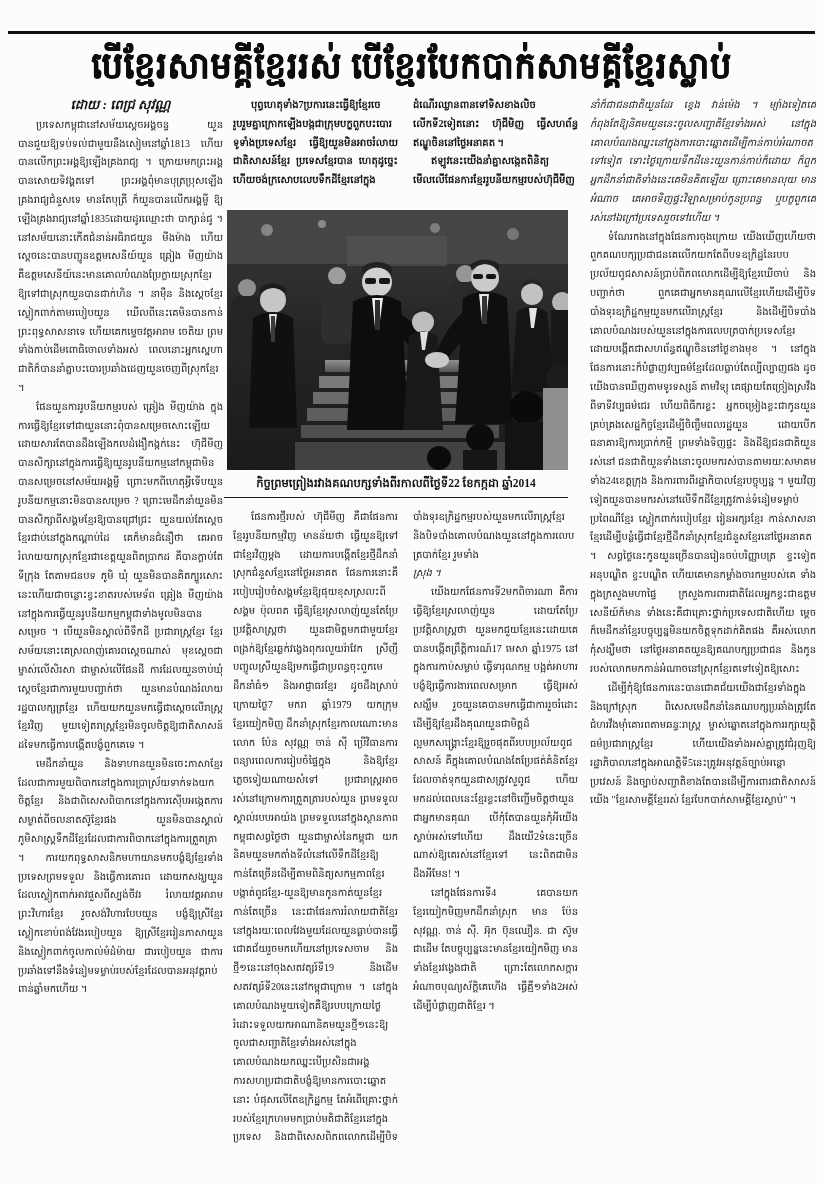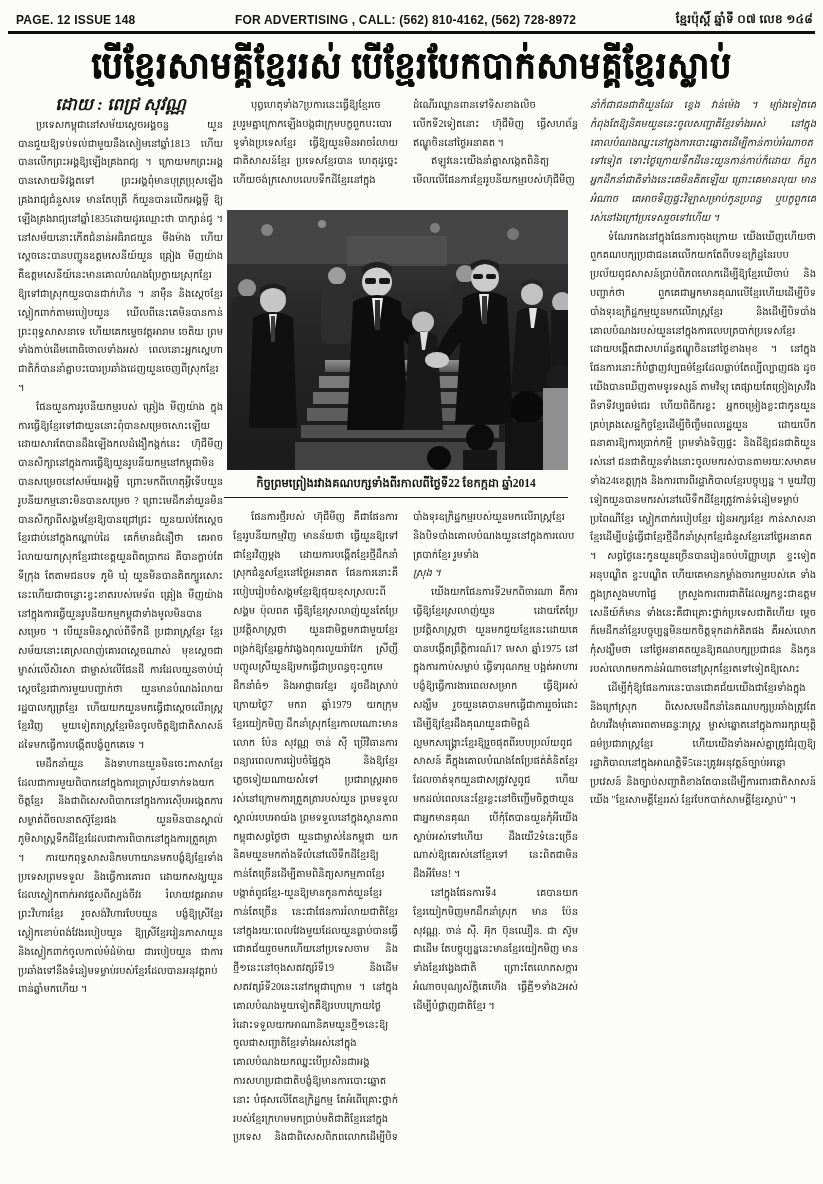--- a/index.html
+++ b/index.html
@@ -27,48 +27,43 @@
     transform:scaleY(1.12);transform-origin:center;
     white-space:nowrap;overflow:hidden;
   }
   
   .khm{font-size:10px;line-height:18.8px;text-align:justify;}
   .khm p{margin:0;text-indent:18px;}
   .khm p.noindent{text-indent:0;font-style:italic;}
   .colblock{position:absolute;overflow:hidden;}
   #col1{left:18px;top:96px;width:205px;height:1044px;}
   #midtop{left:233px;top:96px;width:345px;height:111px;
-    column-count:2;column-gap:15px;column-fill:auto;}
+    column-count:2;column-gap:15px;column-fill:auto;font-weight:bold;}
   #midbottom{left:233px;top:508px;width:345px;height:656px;
     column-count:2;column-gap:15px;column-fill:auto;}
   #colright{left:590px;top:96px;width:226px;height:1050px;}
   .byline{
     text-align:center;font-weight:bold;font-style:italic;
-    font-size:17px;text-indent:0 !important;margin-bottom:1px !important;
+    font-size:13px;text-indent:0 !important;margin-bottom:1px !important;
     white-space:nowrap;overflow:hidden;
   }
   
   .figure{position:absolute;left:224px;top:210px;width:344px;}
   .photo{width:341px;height:260px;margin-left:3px;display:block;background:#222;}
   .caption{
     margin-top:5px;text-align:center;font-weight:bold;font-size:11.5px;
     line-height:16px;white-space:nowrap;overflow:hidden;
   }
   .caption-rule{margin-top:6px;border:0;border-top:1.5px solid #1a1a1a;}
 </style>
 </head>
 <body>
 
 <div class="page">
 
-  <div class="masthead">
-    <span>PAGE. 12  ISSUE 148</span>
-    <span>FOR ADVERTISING ,  CALL: (562) 810-4162, (562) 728-8972</span>
-    <span>ខ្មែរប៉ុស្តិ៍ ឆ្នាំទី ០៧  លេខ ១៤៨</span>
-  </div>
   <div class="head-rule"></div>
 
   <div class="headline">បើខ្មែរសាមគ្គីខ្មែររស់ បើខ្មែរបែកបាក់សាមគ្គីខ្មែរស្លាប់</div>
 
   <div class="colblock khm" id="col1">
     <p class="byline">ដោយ : ពេជ្រ សុវណ្ណ</p>
     <p>ប្រទេសកម្ពុជានៅសម័យស្តេចអង្គចន្ទ យួនបានជួយឱ្យទប់ទល់ជាមួយនឹងសៀមនៅឆ្នាំ1813 ហើយបានលើកព្រះអង្គឱ្យឡើងគ្រងរាជ្យ ។ ក្រោយមកព្រះអង្គបានសោយទិវង្គតទៅ ព្រះអង្គពុំមានបុត្រប្រុសឡើងគ្រងរាជ្យជំនួសទេ មានតែបុត្រី ក៏យួនបានលើកអង្គម្ចី ឱ្យឡើងគ្រងរាជ្យនៅឆ្នាំ1835ដោយដូរឈ្មោះថា បាក្សាន់ជូ ។ នៅសម័យនោះកើតជំនាន់អធិរាជយួន មីងម៉ាង ហើយស្តេចនេះបានបញ្ជូនឧត្តមសេនីយ៍យួន ឆ្រៀង មីញយ៉ាង គឺឧត្តមសេនីយ៍នេះមានគោលបំណងប្រែក្លាយស្រុកខ្មែរឱ្យទៅជាស្រុកយួនបានជាក់ហិន ។ នាម៉ឺន និងស្តេចខ្មែរស្លៀកពាក់តាមរបៀបយួន ឃើលពីនេះគេមិនបានកាន់ព្រះពុទ្ធសាសនាទេ ហើយគេកម្ទេចវត្តអារាម ចេតិយ ព្រមទាំងកាប់ដើមពោធិចោលទាំងអស់ ពេលនោះអ្នកស្នេហាជាតិក៏បាននាំគ្នាបះបោរប្រឆាំងដេញយួនចេញពីស្រុកខ្មែរ ។</p>
     <p>ផែនយួនការរូបនីយកម្មរបស់ ឆ្រៀង មីញយ៉ាង ក្នុងការធ្វើឱ្យខ្មែរទៅជាយួននោះពុំបានសម្រេចសោះឡើយ ដោយសារតែបានដឹងឡើងកលដំងឿកង្កក់នេះ ហ៊ុជីមីញ បានសិក្សានៅក្នុងការធ្វើឱ្យយួនរូបនីយកម្មនៅកម្ពុជាមិនបានសម្រេចនៅសម័យអង្គម្ចី ព្រោះមកពីហេតុអ្វីទើបយួនរូបនីយកម្មនោះមិនបានសម្រេច ? ព្រោះមេដឹកនាំយួនមិនបានសិក្សាពីសង្គមខ្មែរឱ្យបានជ្រៅជ្រះ យួនយល់តែស្តេចខ្មែរជាប់នៅក្នុងកណ្តាប់ដៃ គេក៏មានជំនឿថា គេអាចរំលាយយកស្រុកខ្មែរជាខេត្តយួនពិតប្រាកដ គឺបានក្លាប់តែទីក្រុង តែតាមជនបទ ភូមិ ឃុំ យួនមិនបានគិតក្បួរសោះ នេះហើយជាចន្លោះខ្វះខាតរបស់មេទ័ព ឆ្រៀង មីញយ៉ាង នៅក្នុងការធ្វើយួនរូបនីយកម្មកម្ពុជាទាំងមូលមិនបានសម្រេច ។ បើយួនមិនស្គាល់ពីទឹកដី ប្រជារាស្ត្រខ្មែរ ខ្មែរសម័យនោះគេស្រលាញ់គោរពស្តេចណាស់ មុខស្តេចជាម្ចាស់លើសិរសា ជាម្ចាស់លើផែនដី ការដែលយួនចាប់ឃុំស្តេចខ្មែរជាការមួយបញ្ជាក់ថា យួនមានបំណងរំលាយរដ្ឋបាលក្សត្រខ្មែរ ហើយយកយួនមកធ្វើជាស្តេចលើរាស្ត្រខ្មែរវិញ មួយទៀតរាស្ត្រខ្មែរមិនចូលចិត្តឱ្យជាតិសាសន៍ដទៃមកធ្វើការបង្កើតបង្ខំពួកគេទេ ។</p>
     <p>មេដឹកនាំយួន និងទាហានយួនមិនចេះភាសាខ្មែរ ដែលជាការមួយពិបាកនៅក្នុងការប្រាស្រ័យទាក់ទងយកចិត្តខ្មែរ និងជាពិសេសពិបាកនៅក្នុងការស៊ើបអង្កេតការសម្ងាត់ពីចលនាតស៊ូខ្មែរផង យួនមិនបានស្គាល់ភូមិសាស្ត្រទឹកដីខ្មែរដែលជាការពិបាកនៅក្នុងការត្រួតត្រា ។ ការយកពុទ្ធសាសនិកមហាយានមកបង្ខំឱ្យខ្មែរទាំងប្រទេសព្រមទទួល និងធ្វើការគោរព ដោយកសង្ឃយួនដែលស្លៀកពាក់អាវផួសពីស្បង់ចីវរ រំលាយវត្តអារាម ព្រះវិហារខ្មែរ រួចសង់វិហារបែបយួន បង្ខំឱ្យស្រីខ្មែរស្លៀកខោប់ពង់វែងរបៀបយួន ឱ្យស្រីខ្មែររៀនភាសាយួន និងស្លៀកពាក់ចូលកាល់មំដំម៉ាយ ជារបៀបយួន ជាការប្រឆាំងទៅនឹងទំនៀមទម្លាប់របស់ខ្មែរដែលបានអនុវត្តរាប់ពាន់ឆ្នាំមកហើយ ។</p>
   </div>

